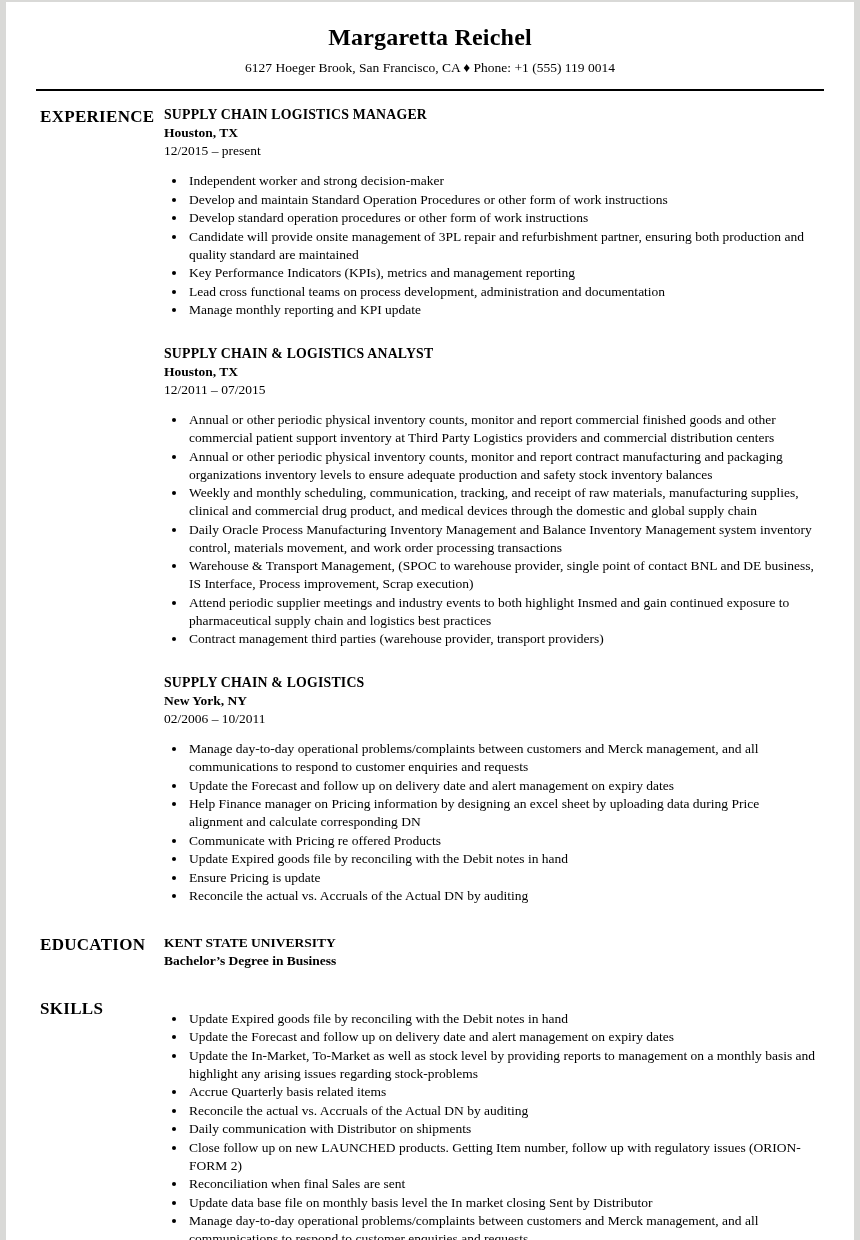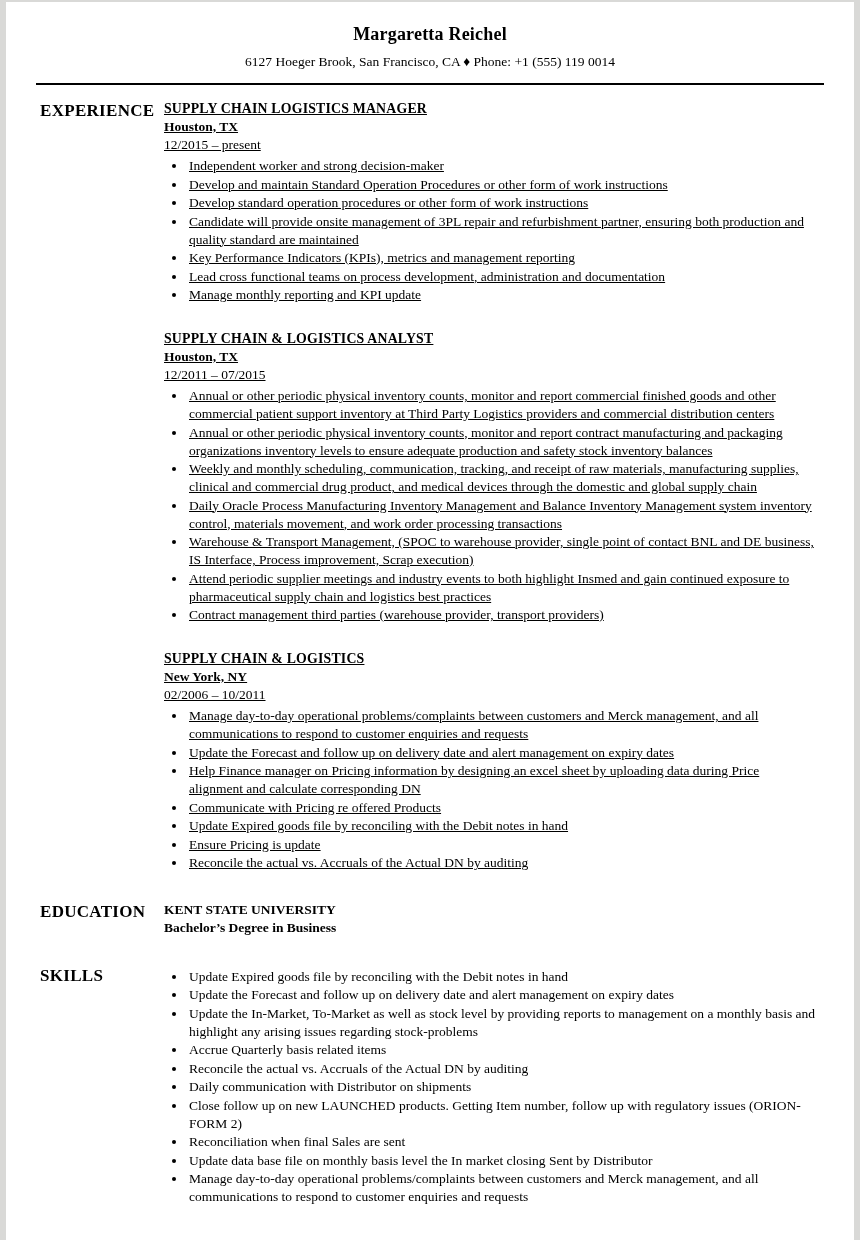--- a/index.html
+++ b/index.html
@@ -11,21 +11,21 @@
   }
   .page {
     width: 848px;
     min-height: 1226px;
     margin: 2px auto 12px auto;
     background: #ffffff;
     padding: 22px 34px 20px 34px;
   }
   .header { text-align: center; }
   .name {
-    font-size: 18px;
+    font-size: 24px;
     font-weight: bold;
     letter-spacing: 0.2px;
   }
   .contact {
     font-size: 13.5px;
     font-weight: normal;
     margin-top: 9px;
   }
   .rule {
     border: none;
@@ -43,31 +43,31 @@
     font-weight: bold;
     letter-spacing: 0.3px;
     padding-top: 1px;
   }
   .section-content {
     flex: 1;
     padding-right: 4px;
     font-size: 13.5px;
     line-height: 18px;
   }
-  .job { margin-bottom: 26px; text-decoration: underline; }
+  .job { margin-bottom: 26px; }
   .job:last-child { margin-bottom: 0; }
   .job-title {
     font-size: 13.8px;
     font-weight: bold;
     letter-spacing: 0.2px;
   }
   .job-location { font-weight: bold; }
   .bullets {
     list-style: disc;
-    margin-top: 3px;
+    margin-top: 12px;
     padding-left: 23px;
   }
   .bullets li {
     margin-bottom: 0.5px;
     padding-left: 2px;
   }
   .edu-line { font-weight: bold; }
 </style>
 </head>
 <body>

